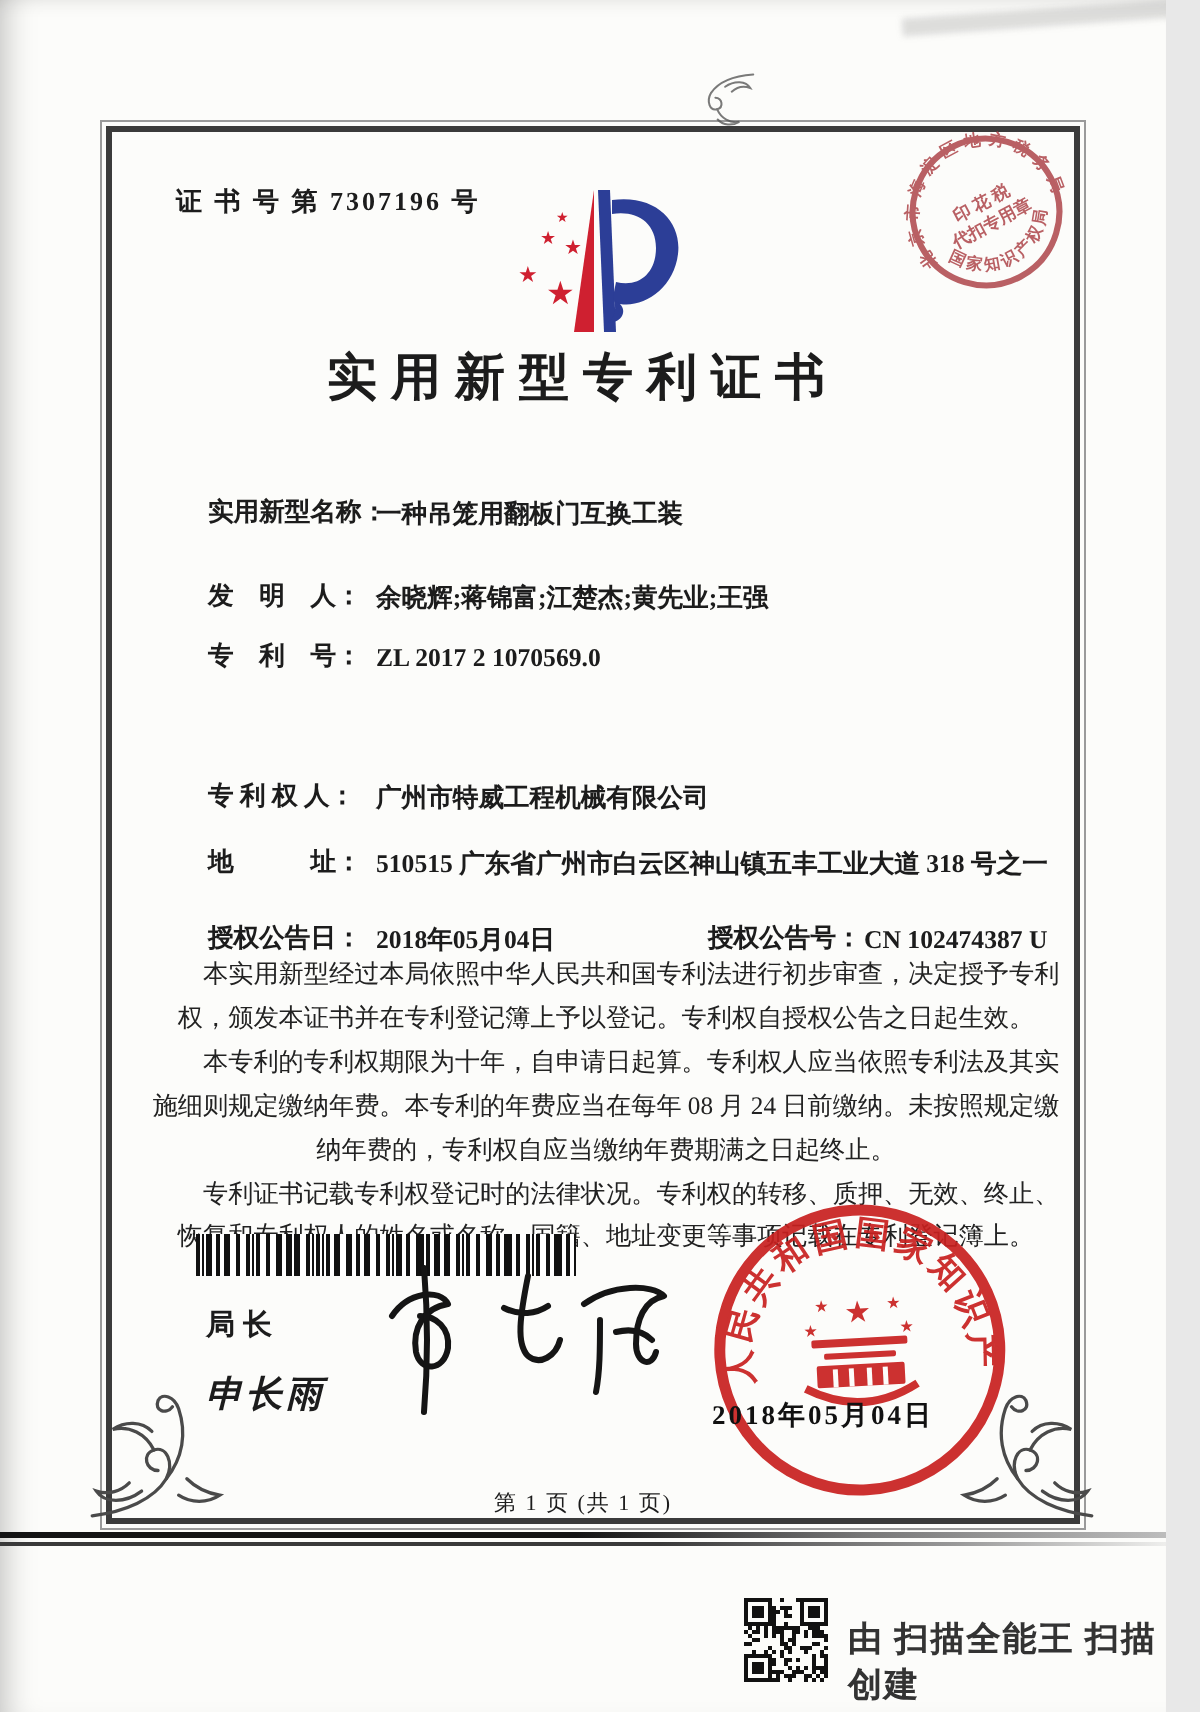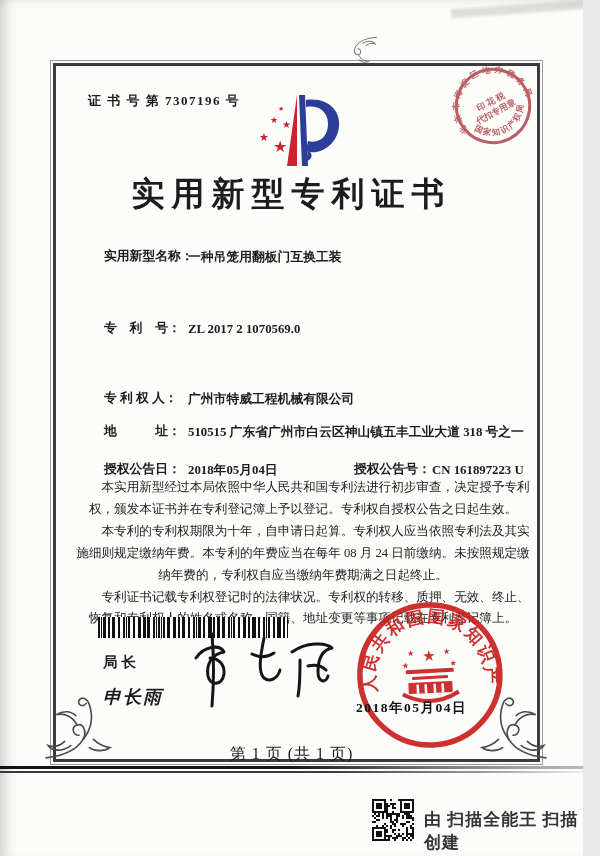--- a/index.html
+++ b/index.html
@@ -10,21 +10,21 @@
   
   .frame{position:absolute;left:50px;top:60px;width:491px;height:703px;border:1px solid #9a9a9a;}
   .frame-inner{position:absolute;inset:2px;border:3px solid #3b3b3b;}
   .flourish{position:absolute;width:72px;height:72px;}
   .flourish svg{width:100%;height:100%;}
   .fl-bl{left:42px;top:690px;}
   .fl-br{left:478px;top:690px;transform:scaleX(-1);}
   .fl-top{left:332px;top:34px;width:52px;height:40px;transform:rotate(183deg);opacity:.8;}
   
   .cert-no{left:88px;top:92px;font-size:13px;font-weight:bold;letter-spacing:1.5px;}
-  .doc-title{left:0;right:0;top:172px;text-align:center;font-size:33px;font-weight:bold;letter-spacing:7px;}
+  .doc-title{left:0;right:0;top:172px;text-align:center;font-size:25px;font-weight:bold;letter-spacing:7px;}
   .logo{left:240px;top:92px;width:106px;height:78px;}
   .logo svg{position:absolute;left:0;top:0;}
   .star{position:absolute;color:#cf2030;line-height:1;font-family:"DejaVu Sans",sans-serif;}
   
   .tax-stamp{left:437px;top:50px;width:112px;height:112px;transform:rotate(-28deg);opacity:.8;}
   
   .fields{left:92px;top:244px;width:440px;height:230px;font-size:12.8px;font-weight:bold;}
   .frow{position:absolute;left:0;display:flex;width:440px;}
   .flabel{display:inline-block;width:84px;white-space:pre;flex:0 0 84px;margin-left:12px;}
   .fvalue{display:inline-block;max-width:352px;line-height:1.55;}
@@ -40,21 +40,21 @@
       repeating-linear-gradient(90deg,#111 0 1px,transparent 1px 7px),
       repeating-linear-gradient(90deg,transparent 0 3px,#111 3px 4px,transparent 4px 11px);}
   
   .sig-title{left:103px;top:653px;font-size:14.5px;font-weight:bold;letter-spacing:4px;}
   .sig-name{left:103px;top:685px;font-size:18px;font-weight:bold;letter-spacing:2px;font-style:italic;}
   .sig-hand{left:168px;top:624px;width:178px;height:98px;}
   
   .seal{left:350px;top:597px;width:160px;height:160px;transform:rotate(-3deg);opacity:.92;}
   .seal-date{left:356px;top:699px;font-size:13.5px;font-weight:bold;letter-spacing:1.5px;z-index:3;color:#111;}
   
-  .page-num{left:0;right:0;top:744px;text-align:center;font-size:16px;letter-spacing:1px;}
+  .page-num{left:0;right:0;top:744px;text-align:center;font-size:11px;letter-spacing:1px;}
   .scanline1{left:0;top:766px;width:600px;height:3px;background:linear-gradient(90deg,#141414 0 48%,#777 72%,#c4c4c4 100%);}
   .scanline2{left:0;top:771px;width:600px;height:2px;background:linear-gradient(90deg,#3a3a3a 0 55%,#9a9a9a 80%,rgba(0,0,0,0) 100%);}
   .qr{left:372px;top:799px;width:42px;height:42px;}
   .scan-note{left:424px;top:808px;font-size:17px;font-weight:bold;color:#333;letter-spacing:1px;}
   .corner-artifact{right:-18px;top:4px;width:150px;height:9px;background:rgba(110,110,110,.22);
                    transform:rotate(-4deg);filter:blur(1.5px);}
 </style>
 </head>
 <body>
 
@@ -127,38 +127,42 @@
     <span class="star" style="left:33px;top:47px;font-size:16px">★</span>
   </div>
 
   <div class="abs doc-title">实用新型专利证书</div>
 
   <div class="abs fields">
     <div class="frow" style="top:4px">
       <span class="flabel">实用新型名称：</span>
       <span class="fvalue">一种吊笼用翻板门互换工装</span>
     </div>
+    <div class="frow" style="top:46px">
+      <span class="flabel">发　明　人：</span>
+      <span class="fvalue">余晓辉;蒋锦富;江楚杰;黄先业;王强</span>
+    </div>
     <div class="frow" style="top:76px">
       <span class="flabel">专　利　号：</span>
       <span class="fvalue">ZL 2017 2 1070569.0</span>
     </div>
     <div class="frow" style="top:146px">
       <span class="flabel">专 利 权 人：</span>
       <span class="fvalue">广州市特威工程机械有限公司</span>
     </div>
     <div class="frow" style="top:179px">
       <span class="flabel">地　　　址：</span>
       <span class="fvalue" style="max-width:340px">510515 广东省广州市白云区神山镇五丰工业大道 318 号之一</span>
     </div>
     <div class="frow" style="top:217px">
       <span class="flabel">授权公告日：</span>
       <span class="fvalue">2018年05月04日</span>
       <span class="pair2">
         <span class="flabel">授权公告号：</span>
-        <span class="fvalue">CN 161897223 U</span>
+        <span class="fvalue">CN 102474387 U</span>
       </span>
     </div>
   </div>
 
   <div class="abs body-text">
     <p>本实用新型经过本局依照中华人民共和国专利法进行初步审查，决定授予专利权，颁发本证书并在专利登记簿上予以登记。专利权自授权公告之日起生效。</p>
     <p>本专利的专利权期限为十年，自申请日起算。专利权人应当依照专利法及其实施细则规定缴纳年费。本专利的年费应当在每年 08 月 24 日前缴纳。未按照规定缴纳年费的，专利权自应当缴纳年费期满之日起终止。</p>
     <p>专利证书记载专利权登记时的法律状况。专利权的转移、质押、无效、终止、恢复和专利权人的姓名或名称、国籍、地址变更等事项记载在专利登记簿上。</p>
   </div>
 

